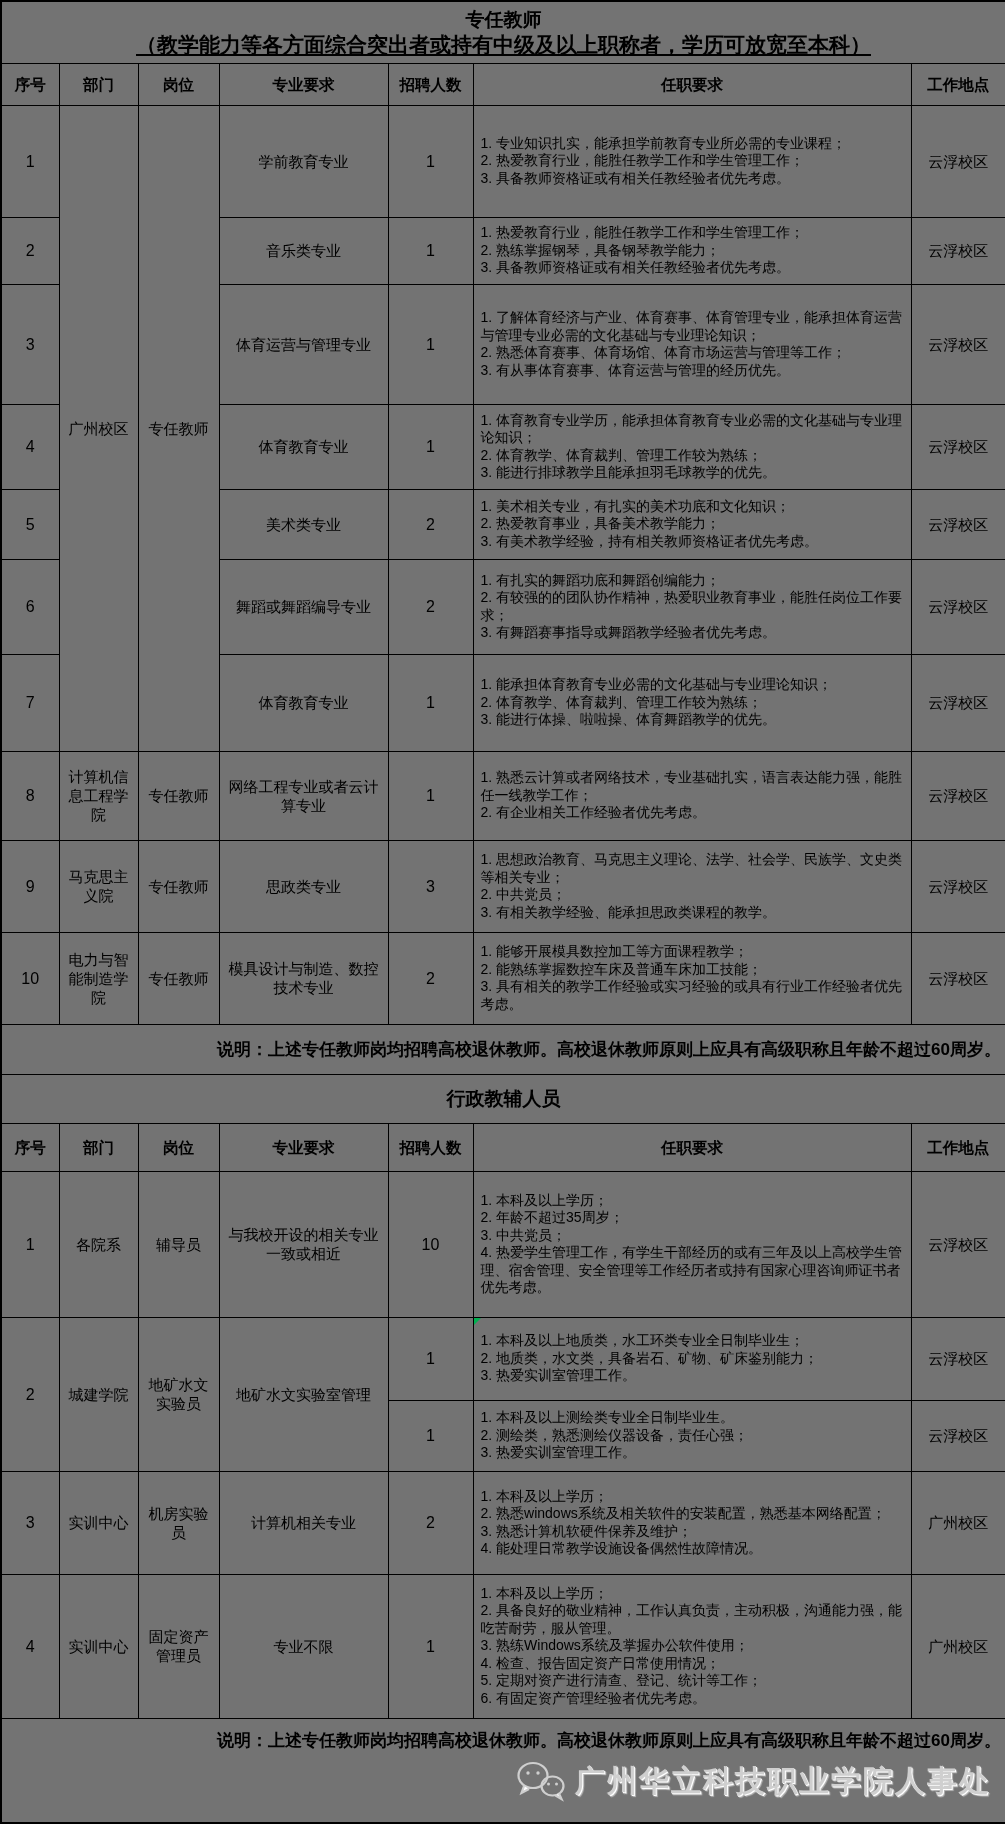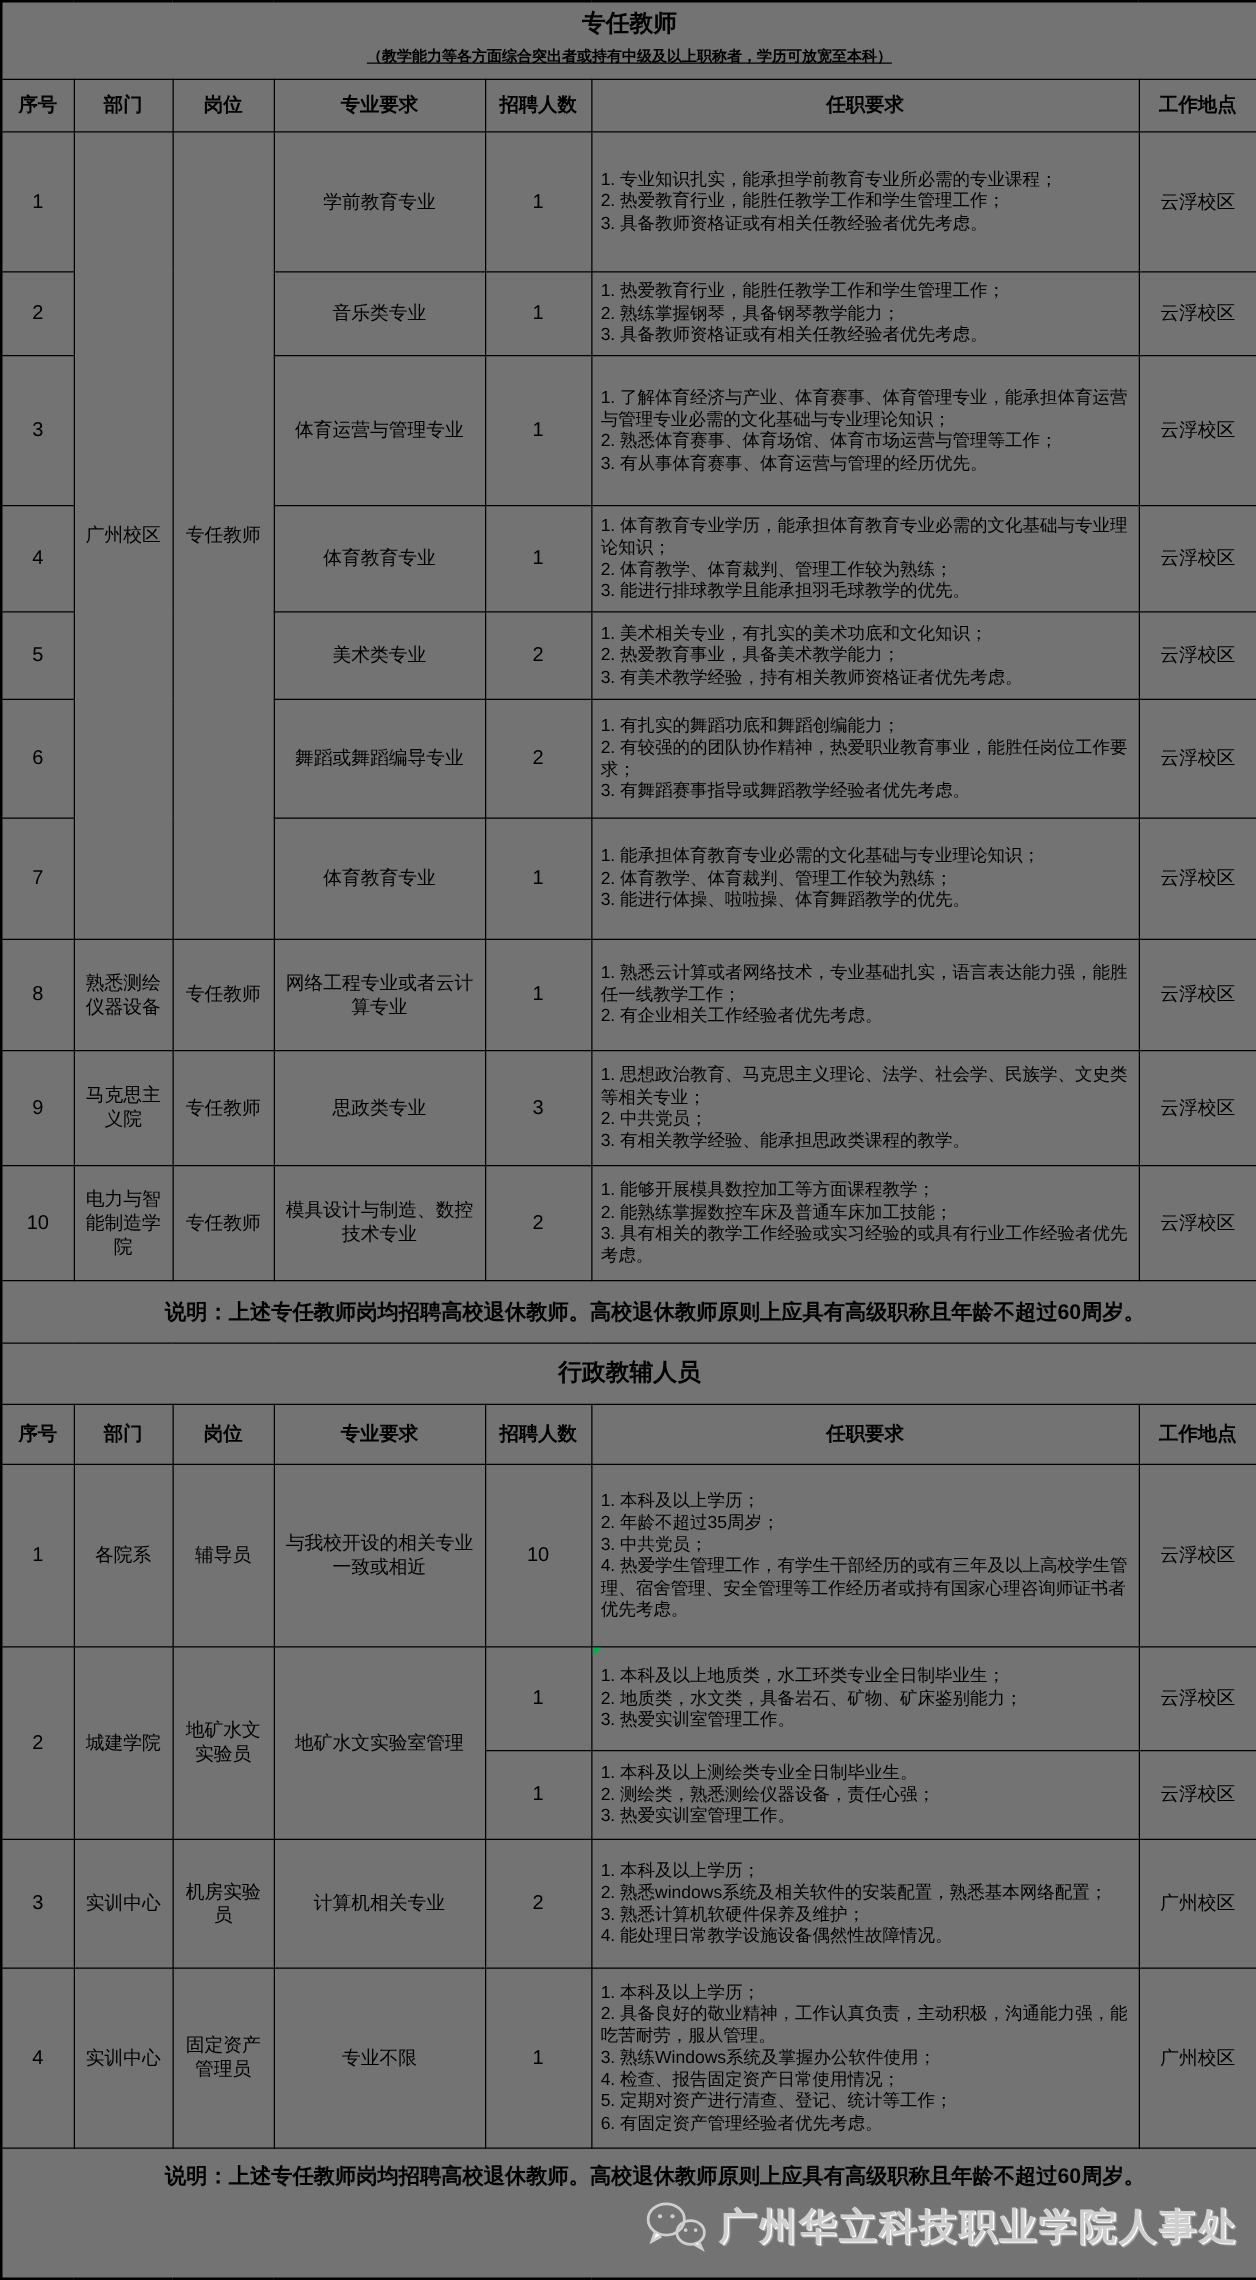--- a/index.html
+++ b/index.html
@@ -22,21 +22,21 @@
     padding:2px 4px;
     vertical-align:middle;
     text-align:center;
     font-size:15px;
     line-height:19px;
     word-break:break-all;
     overflow:hidden;
   }
   .title-cell{padding:4px 6px;}
   .title-main{font-size:19px;font-weight:bold;line-height:26px;}
-  .title-sub{font-size:12px;font-weight:bold;text-decoration:underline;line-height:24px;}
+  .title-sub{font-size:21px;font-weight:bold;text-decoration:underline;line-height:24px;}
   .sec2-title{font-size:19px;font-weight:bold;}
   th{font-weight:bold;font-size:15.5px;}
   td.no{font-size:16px;}
   td.count{font-size:16px;}
   td.req{
     text-align:left;
     padding:3px 8px 3px 7px;
     font-size:14px;
     line-height:17.5px;
     margin-top:21px;
@@ -44,21 +44,21 @@
   .req-text{white-space:pre-line;display:block;}
   td.rel{position:relative;}
   .corner-marker{
     position:absolute;
     left:0;top:0;
     width:0;height:0;
     border-top:7px solid #00B050;
     border-right:7px solid transparent;
   }
   td.note{
-    text-align:center;
+    text-align:right;
     padding-left:45px;
     font-size:17px;
     font-weight:bold;
   }
   td.note-tall{
     vertical-align:top;
     padding-top:12px;
   }
   .watermark{
     position:absolute;
@@ -183,21 +183,21 @@
       <td class="count">1</td>
       <td class="req">
             <span class="req-text">1. 能承担体育教育专业必需的文化基础与专业理论知识；
 2. 体育教学、体育裁判、管理工作较为熟练；
 3. 能进行体操、啦啦操、体育舞蹈教学的优先。</span>
           </td>
       <td>云浮校区</td>
     </tr>
     <tr style="height:89px">
       <td class="no">8</td>
-      <td>熟悉测绘仪器设备</td>
+      <td>计算机信息工程学院</td>
       <td>专任教师</td>
       <td>网络工程专业或者云计算专业</td>
       <td class="count">1</td>
       <td class="req">
             <span class="req-text">1. 熟悉云计算或者网络技术，专业基础扎实，语言表达能力强，能胜任一线教学工作；
 2. 有企业相关工作经验者优先考虑。</span>
           </td>
       <td>云浮校区</td>
     </tr>
     <tr style="height:92px">

